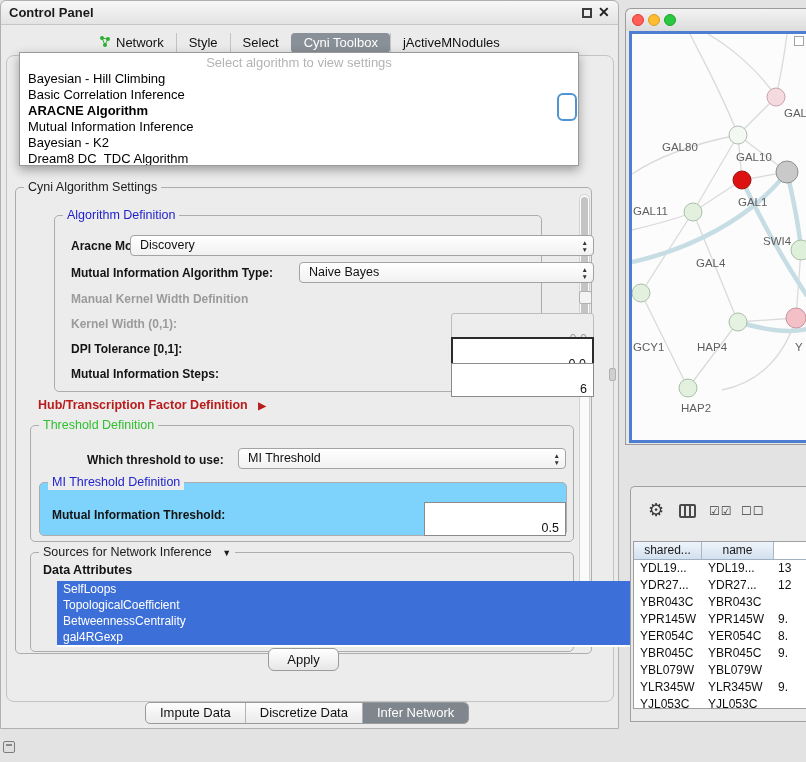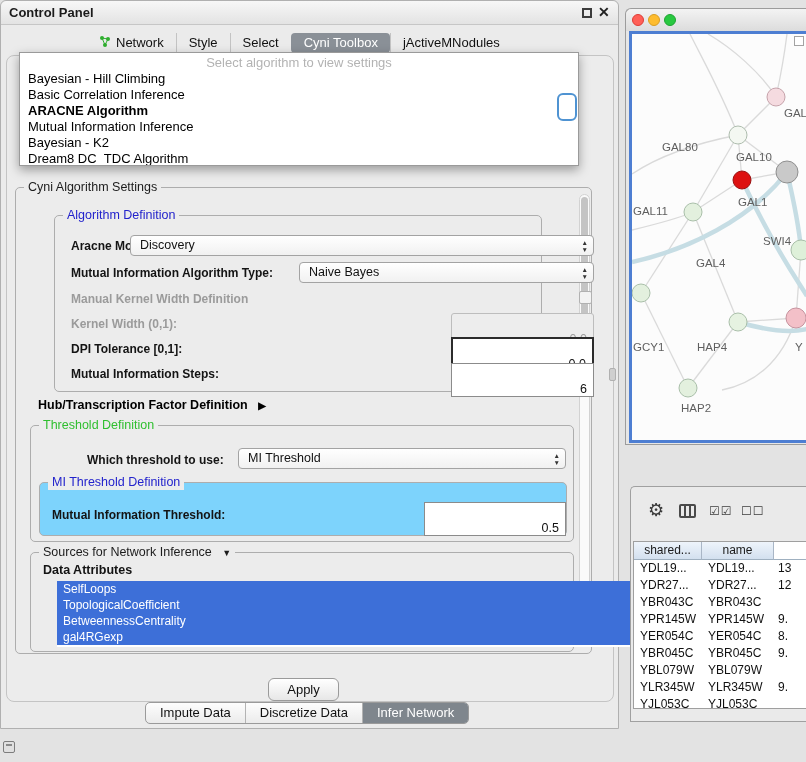--- a/index.html
+++ b/index.html
@@ -54,36 +54,36 @@
     font-size:6.5px; line-height:7px; color:#333; }
 
   .tfield { position:absolute; height:20px; background:#fff; border:1px solid #8b8b8b;
     font-size:12.5px; color:#111; line-height:18px; text-align:right; padding:16px 6px; }
   .tfield.dis { background:#ededed; color:#9e9e9e; border-color:#bdbdbd; border-radius:3px; }
   .tfield.focus { border:2px solid #2b2b2b; }
 
   .checkbox { position:absolute; width:13px; height:13px; background:#f3f3f3;
     border:1px solid #b1b1b1; border-radius:2px; }
 
-  .section-row { position:absolute; font-size:12.5px; font-weight:bold; color:#000000; }
+  .section-row { position:absolute; font-size:12.5px; font-weight:bold; color:#b91c1c; }
   .tri { font-size:10px; margin-left:7px; }
 
   
   .sb-track { position:absolute; right:1px; top:6px; width:11px; height:452px;
     background:#fafafa; border:1px solid #d2d2d2; border-radius:6px; }
   .sb-thumb { position:absolute; left:1px; right:1px; top:2px; height:190px;
     background:#c4c4c4; border-radius:5px; }
 
   
   .attr-list { position:absolute; left:26px; top:28px; width:614px; height:66px;
     background:#fff; overflow:hidden; }
   .attr-item { height:16px; line-height:16px; font-size:12px; color:#fff;
     background:#3d6fd8; padding-left:6px; white-space:nowrap; }
 
-  .apply-btn { position:absolute; left:267px; top:677px; width:71px; height:23px;
+  .apply-btn { position:absolute; left:267px; top:647px; width:71px; height:23px;
     background:linear-gradient(#ffffff,#e7e7e7); border:1px solid #9a9a9a; border-radius:6px;
     font-size:13px; color:#111; text-align:center; line-height:21px; }
 
   .bottom-tabs { position:absolute; left:144px; top:701px; height:22px; display:flex;
     border:1px solid #9a9a9a; border-radius:5px; overflow:hidden;
     background:linear-gradient(#fdfdfd,#ebebeb); }
   .btab { padding:0 14px; font-size:13px; color:#111; line-height:20px; border-left:1px solid #b3b3b3; }
   .btab:first-child { border-left:none; }
   .btab.active { background:#7f868d; color:#fff; }
 

